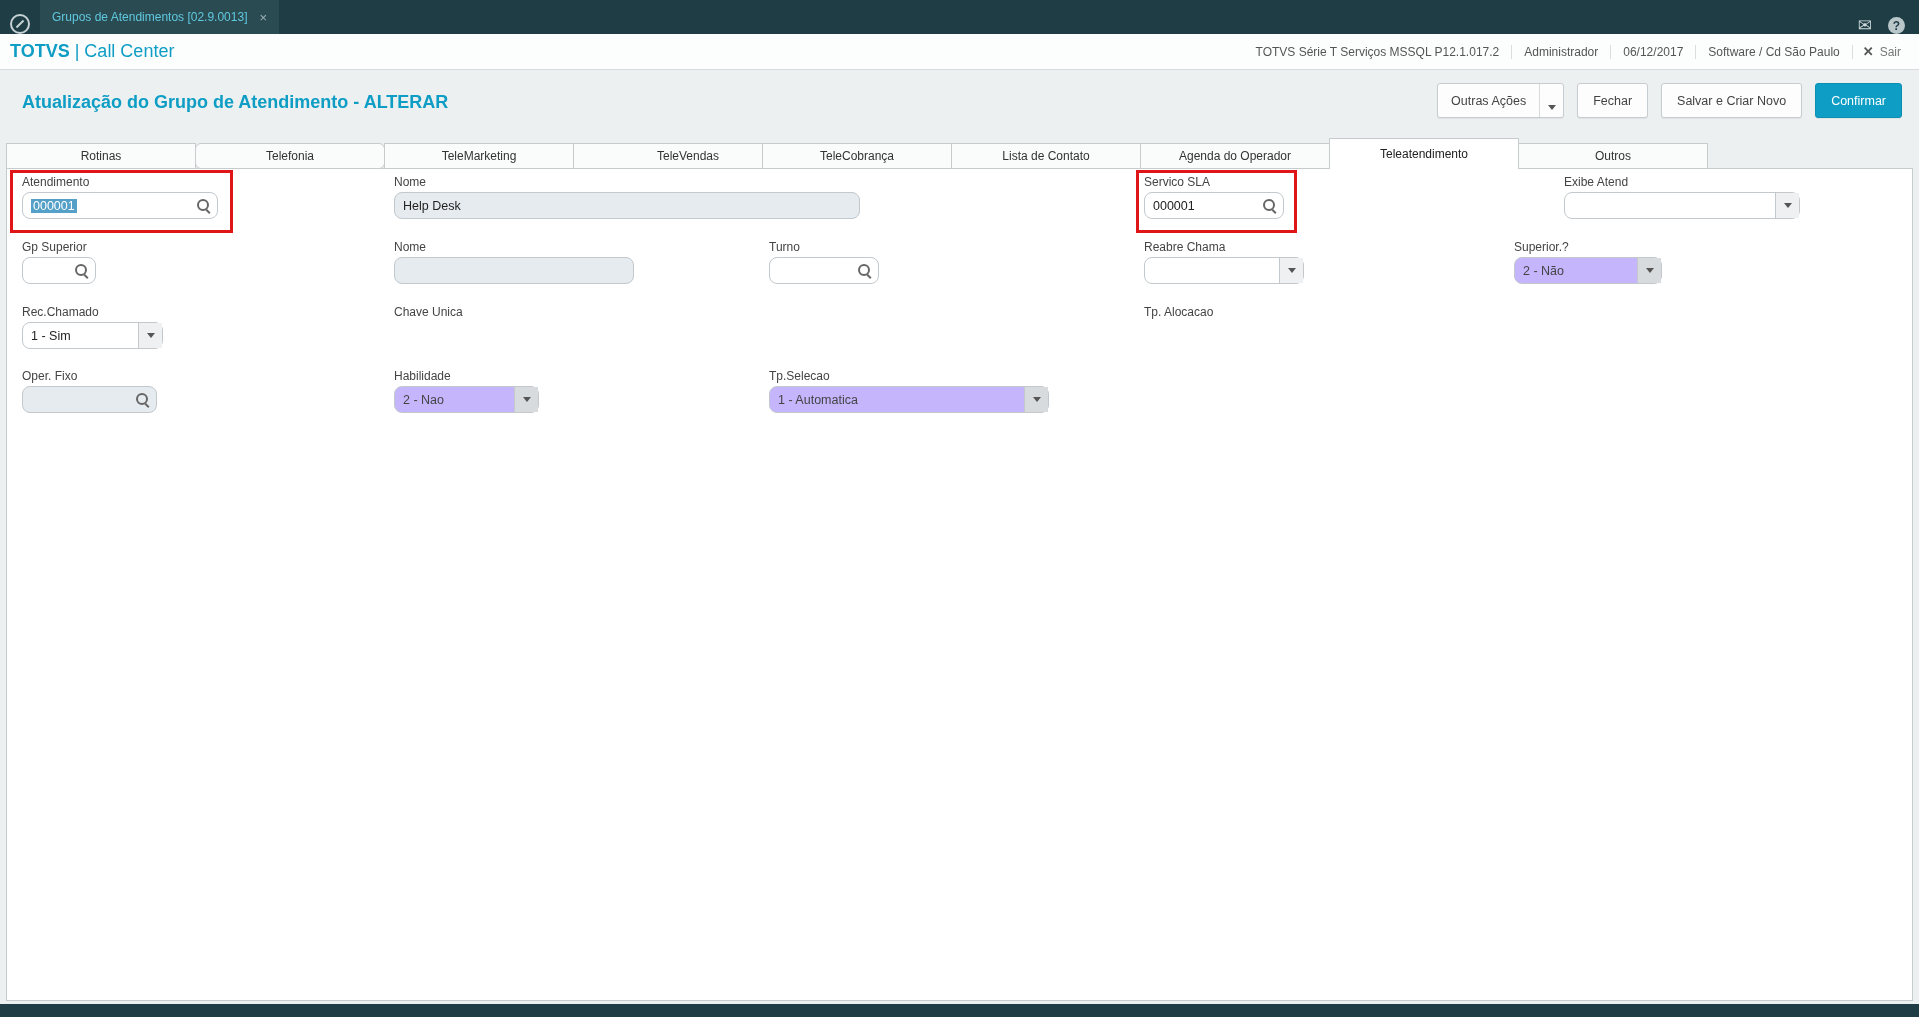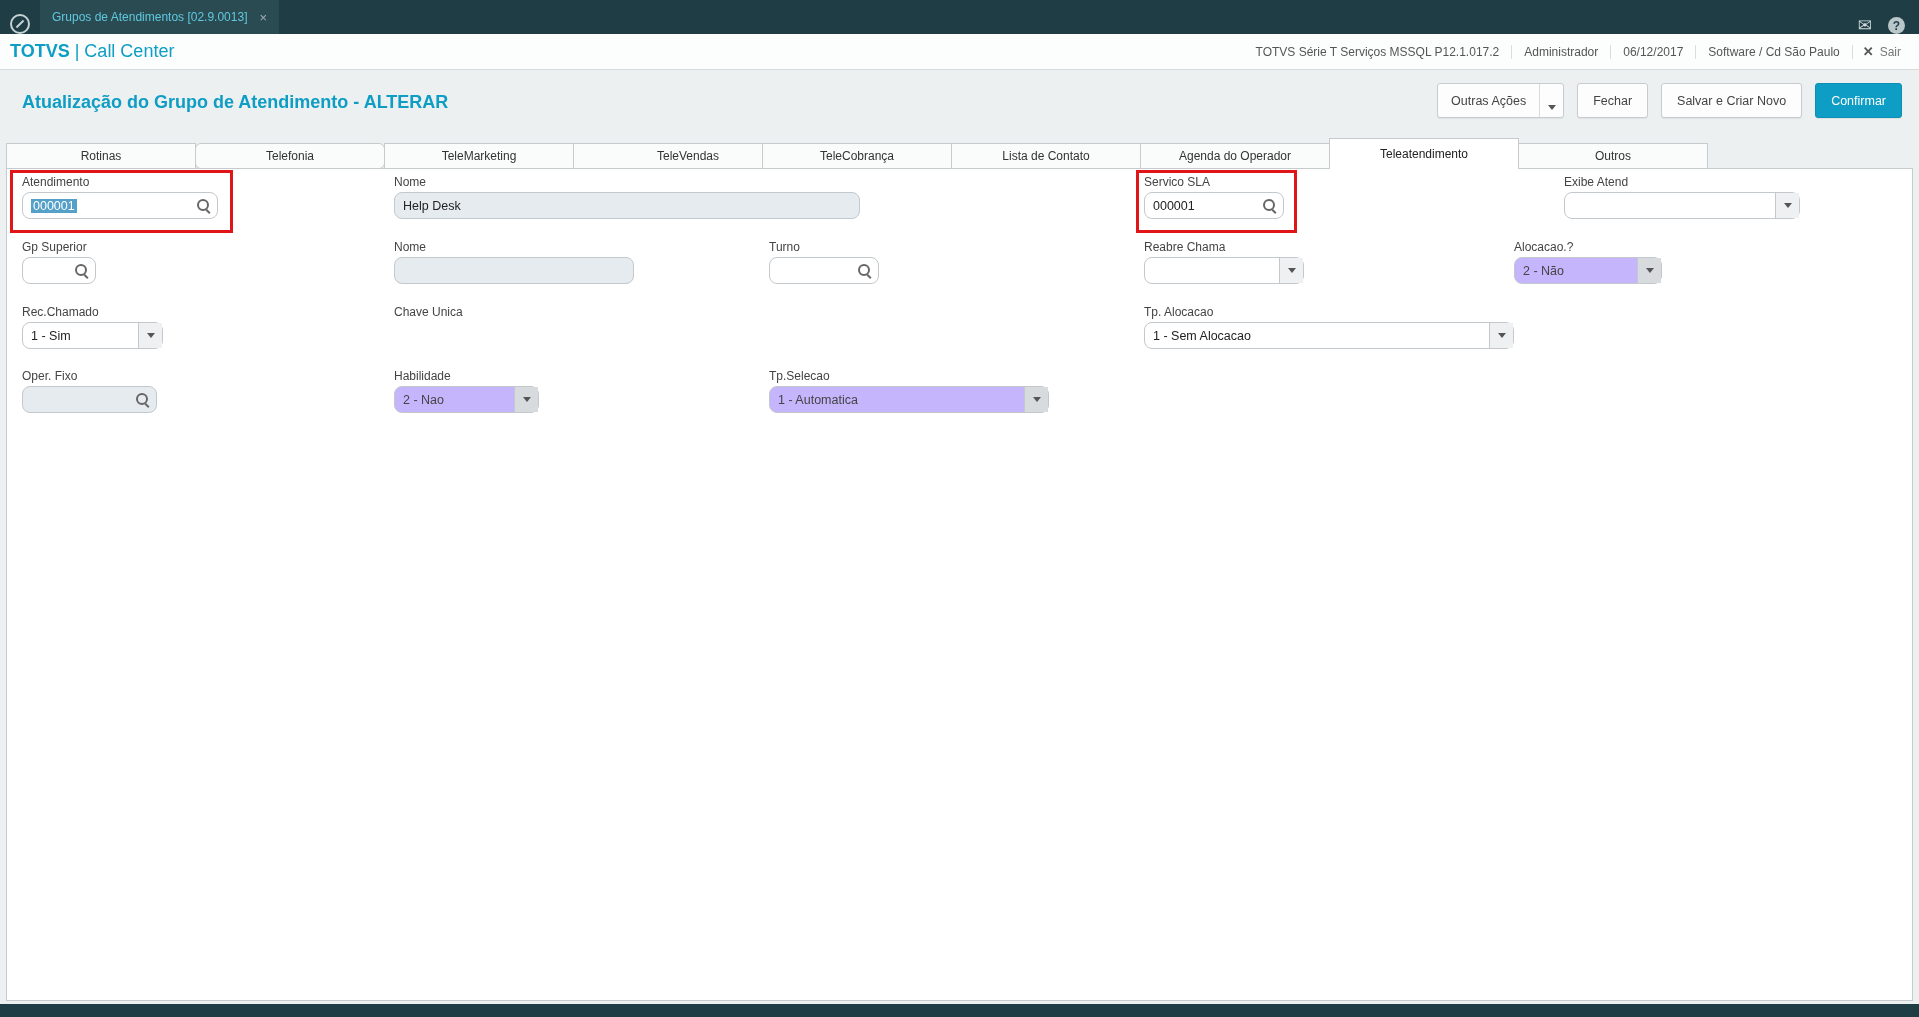--- a/index.html
+++ b/index.html
@@ -192,21 +192,21 @@
   <span class="flabel">Reabre Chama</span>
   <div class="ctrl combo" style="width:160px;">
     <span class="val"></span>
     <span class="arrow-box">
       <span class="caret"></span>
     </span>
   </div>
 </div>
 
 <div class="field" style="left:1514px; top:240px;">
-  <span class="flabel">Alocacao.?</span>
+  <span class="flabel">Superior.?</span>
   <div class="ctrl combo disabled" style="width:148px;">
     <span class="val">2 - Não</span>
     <span class="arrow-box">
       <span class="caret"></span>
     </span>
   </div>
 </div>
 
 <div class="field" style="left:22px; top:305px;">
   <span class="flabel">Rec.Chamado</span>
@@ -217,26 +217,20 @@
     </span>
   </div>
 </div>
 
 <div class="field" style="left:394px; top:305px;">
   <span class="flabel">Chave Unica</span>
 </div>
 
 <div class="field" style="left:1144px; top:305px;">
   <span class="flabel">Tp. Alocacao</span>
-  <div class="ctrl combo" style="width:370px;">
-    <span class="val">1 - Sem Alocacao</span>
-    <span class="arrow-box">
-      <span class="caret"></span>
-    </span>
-  </div>
 </div>
 
 <div class="field" style="left:22px; top:369px;">
   <span class="flabel">Oper. Fixo</span>
   <div class="ctrl readonly" style="width:135px;">
     <span class="val"></span>
     <span class="lens-btn">
       <span class="lens"></span>
     </span>
   </div>

